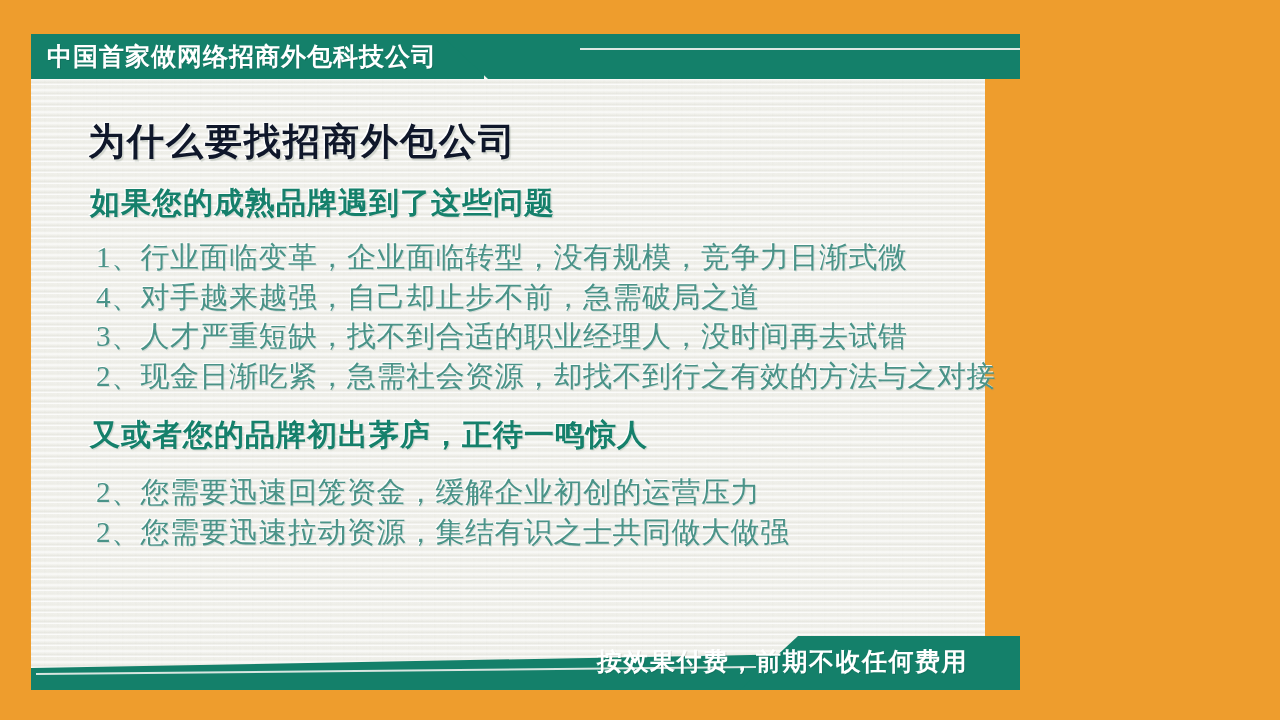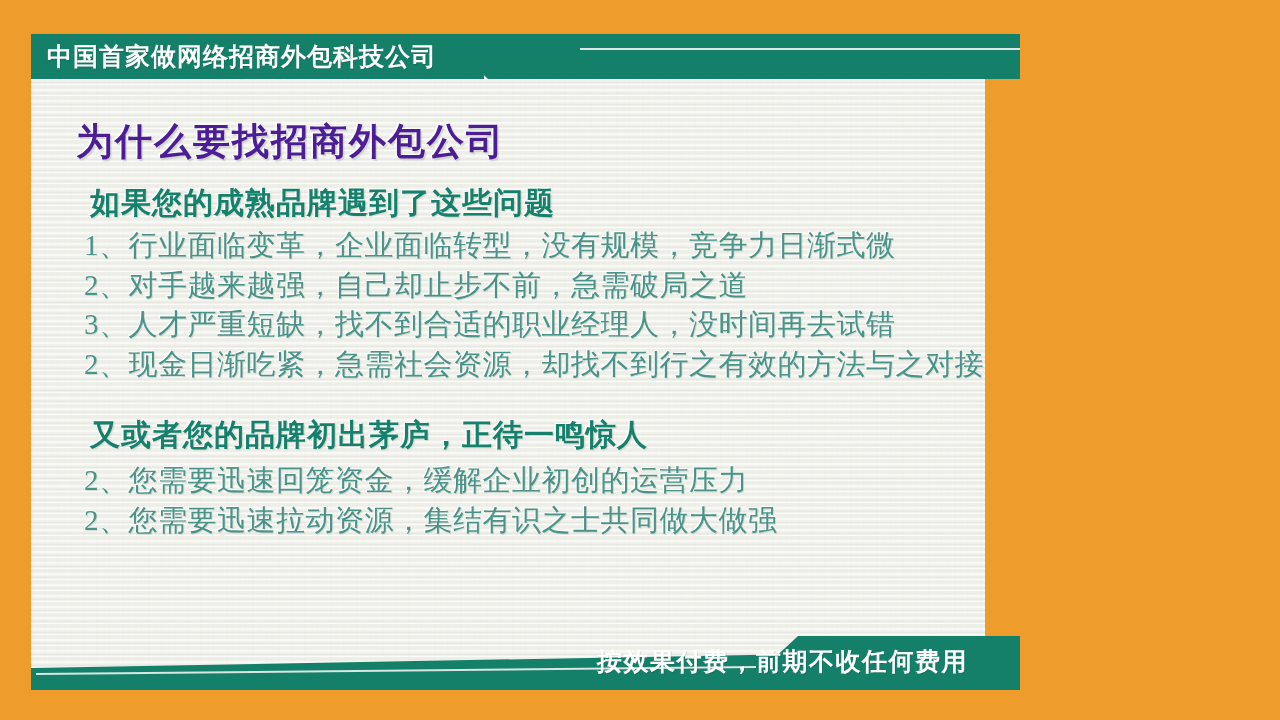--- a/index.html
+++ b/index.html
@@ -50,22 +50,22 @@
     font-size:25px;font-weight:bold;color:#ffffff;letter-spacing:1px;
     font-family:"Liberation Sans",sans-serif;
     text-shadow:1px 1px 0 rgba(0,0,0,.12);
     white-space:nowrap;
   }
 
   
   .content{position:absolute;left:31px;top:79px;width:1214px;}
 
   .main-title{
-    position:absolute;left:45px;top:38px;
-    font-size:37px;font-weight:bold;color:#4c1d95;letter-spacing:2px;
+    position:absolute;left:57px;top:38px;
+    font-size:37px;font-weight:bold;color:#0f172a;letter-spacing:2px;
     white-space:nowrap;
     text-shadow:
       -1.5px -1.5px 0 rgba(255,255,255,.95),
       1.5px 1.5px 1px rgba(150,160,150,.35);
   }
 
   .sec-head{
     position:absolute;left:59px;
     font-size:30px;font-weight:bold;color:#15806b;letter-spacing:1px;
     white-space:nowrap;
@@ -81,21 +81,21 @@
   .list.b{top:382px;}
   .list li{
     list-style:none;
     font-family:"Liberation Serif",serif;
     font-size:29px;color:#4a9388;letter-spacing:.5px;
     line-height:39.5px;white-space:nowrap;
     text-shadow:
       -1px -1px 0 rgba(255,255,255,.9),
       1px 1px 0 rgba(120,150,145,.25);
   }
-  .list{margin:0;padding:0;}
+  .list{margin:12px;padding:0;}
 
   
   .footer-thin{
     position:absolute;left:31px;bottom:30px;width:775px;height:36px;background:#14806a;
     -webkit-clip-path:polygon(0 14px,100% 0,100% 100%,0 100%);
     clip-path:polygon(0 14px,100% 0,100% 100%,0 100%);
   }
   .footer-block{
     position:absolute;left:740px;bottom:30px;width:505px;height:54px;background:#14806a;
     -webkit-clip-path:polygon(58px 100%,0 100%,0 54px,58px 0,100% 0,100% 100%);
@@ -128,21 +128,21 @@
   <div class="header-rule"></div>
   <div class="header-title">中国首家做网络招商外包科技公司</div>
 
   <div class="content">
 
     <div class="main-title">为什么要找招商外包公司</div>
 
     <div class="sec-head a">如果您的成熟品牌遇到了这些问题</div>
     <ul class="list a">
       <li>1、行业面临变革，企业面临转型，没有规模，竞争力日渐式微</li>
-      <li>2、对手越来越强，自己却止步不前，急需破局之道</li>
+      <li>4、对手越来越强，自己却止步不前，急需破局之道</li>
       <li>3、人才严重短缺，找不到合适的职业经理人，没时间再去试错</li>
       <li>2、现金日渐吃紧，急需社会资源，却找不到行之有效的方法与之对接</li>
     </ul>
 
     <div class="sec-head b">又或者您的品牌初出茅庐，正待一鸣惊人</div>
     <ul class="list b">
       <li>2、您需要迅速回笼资金，缓解企业初创的运营压力</li>
       <li>2、您需要迅速拉动资源，集结有识之士共同做大做强</li>
     </ul>
 

